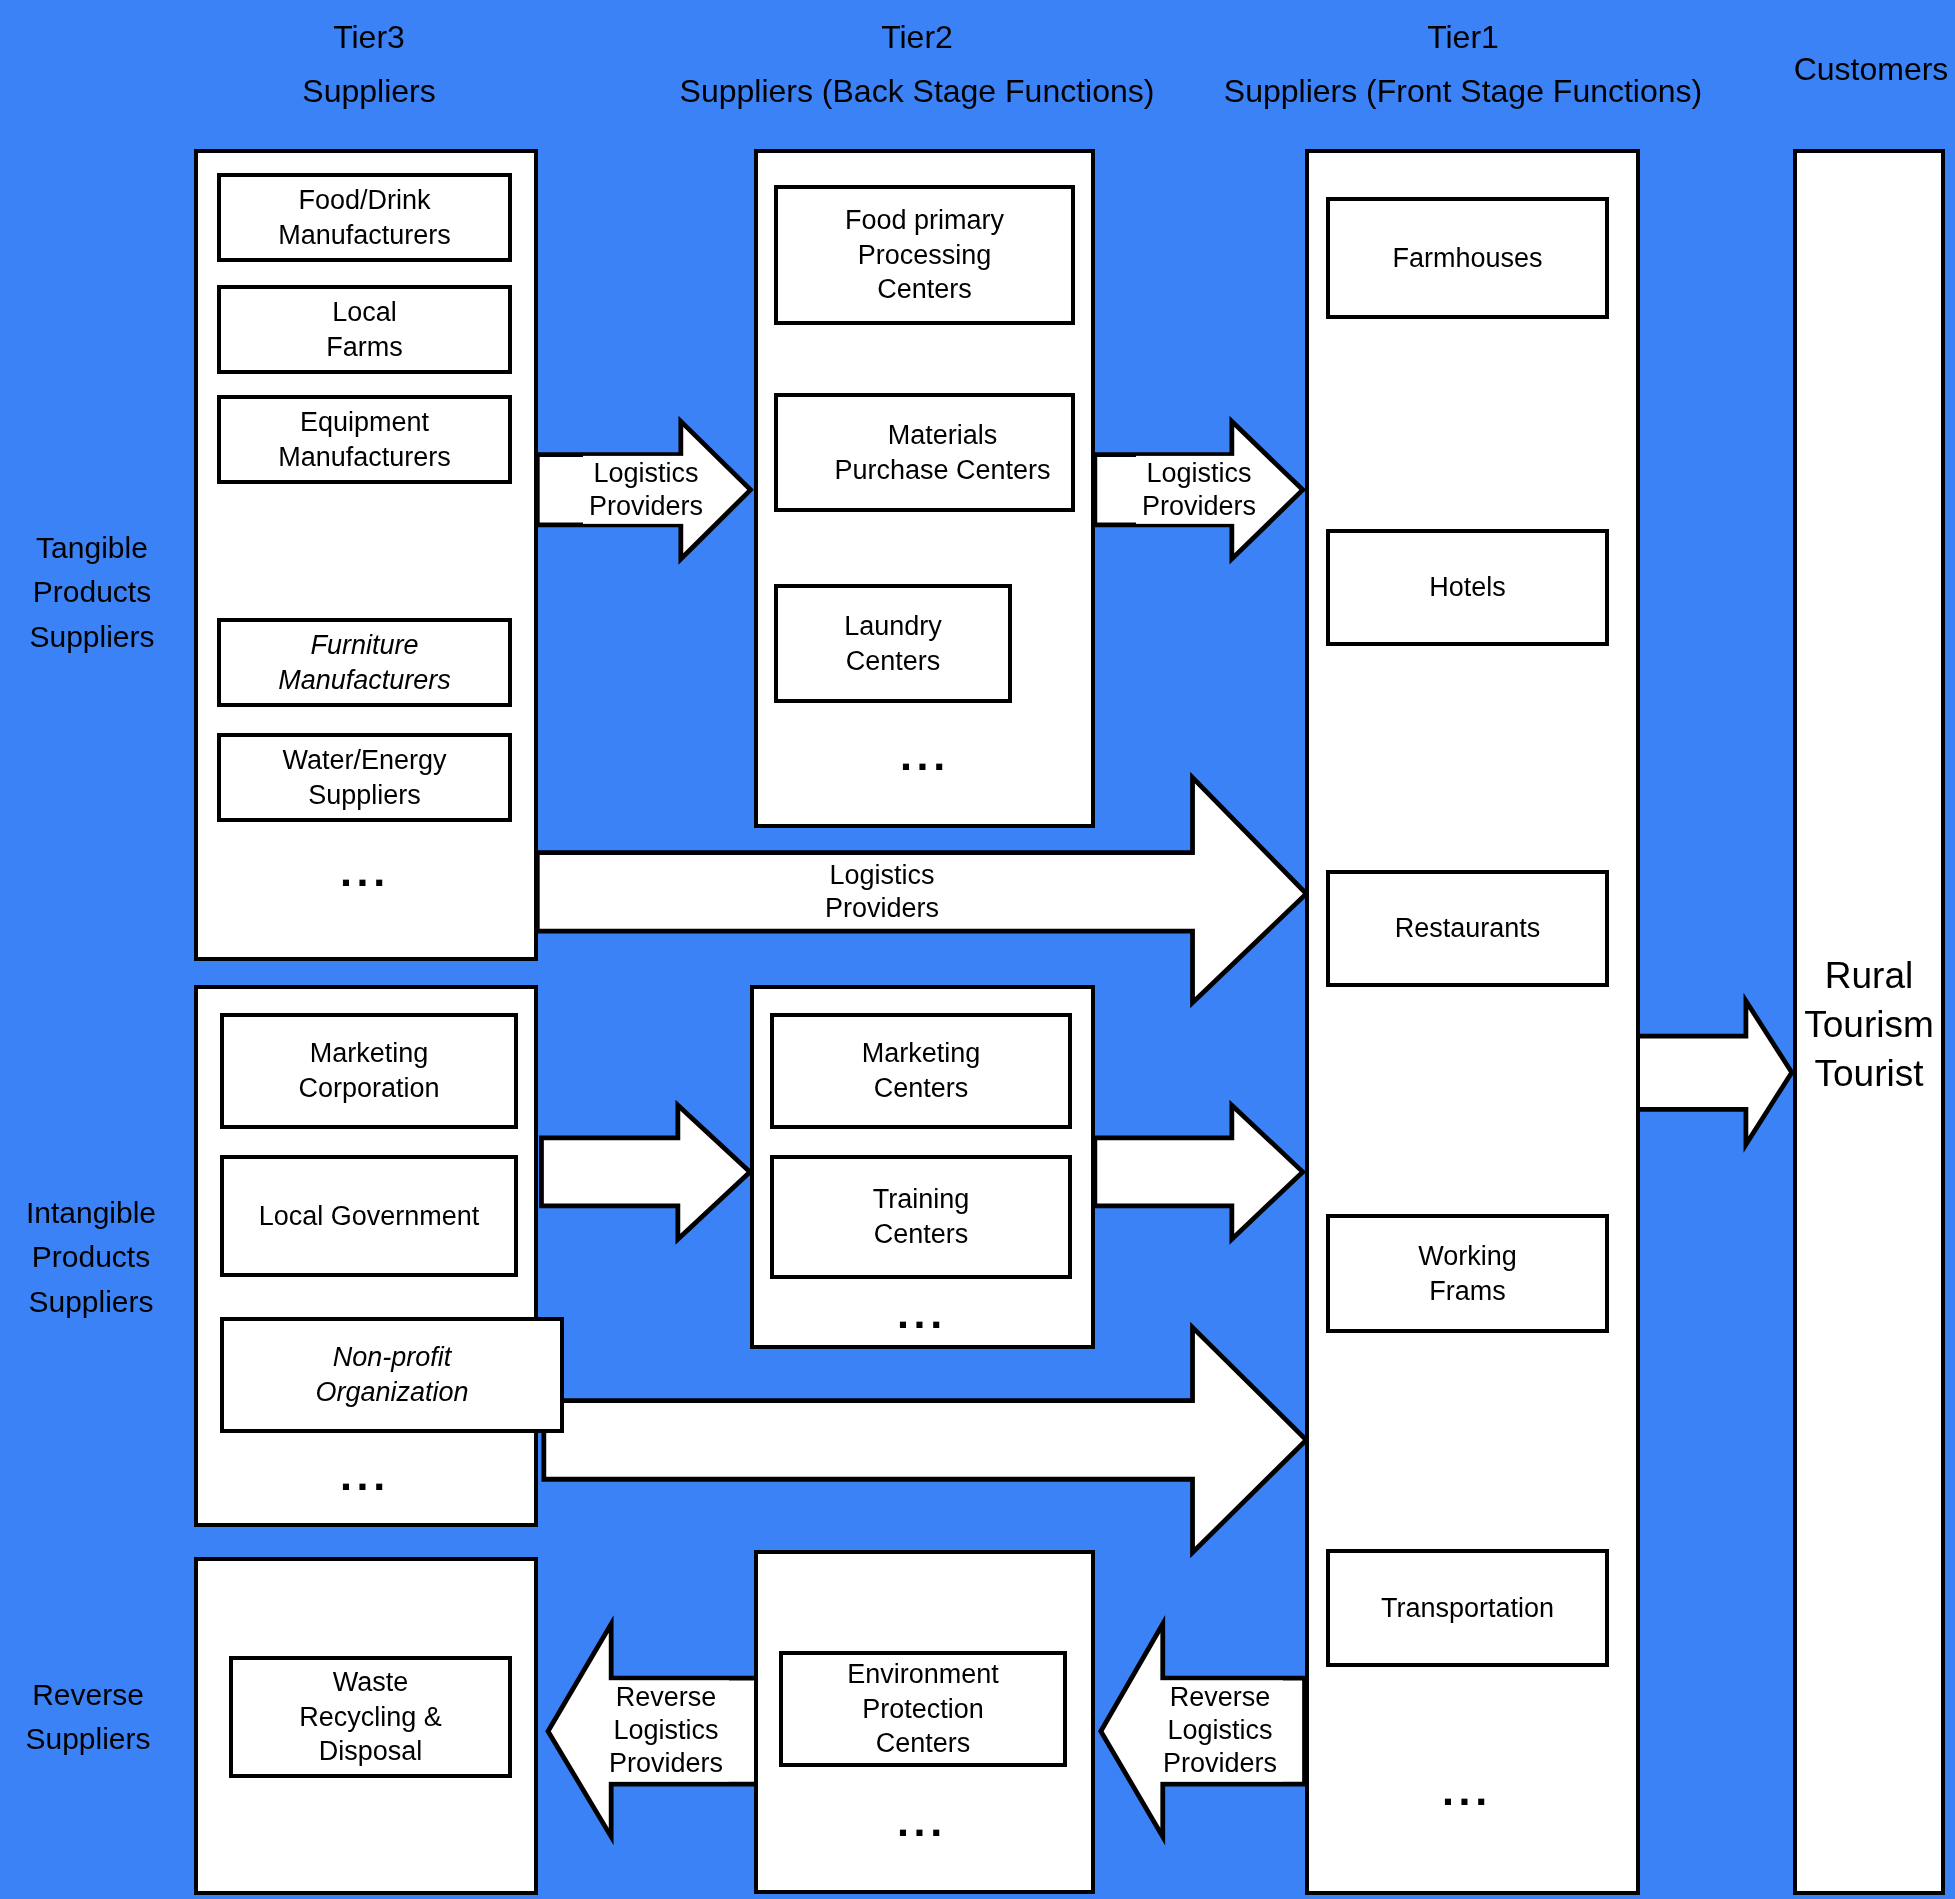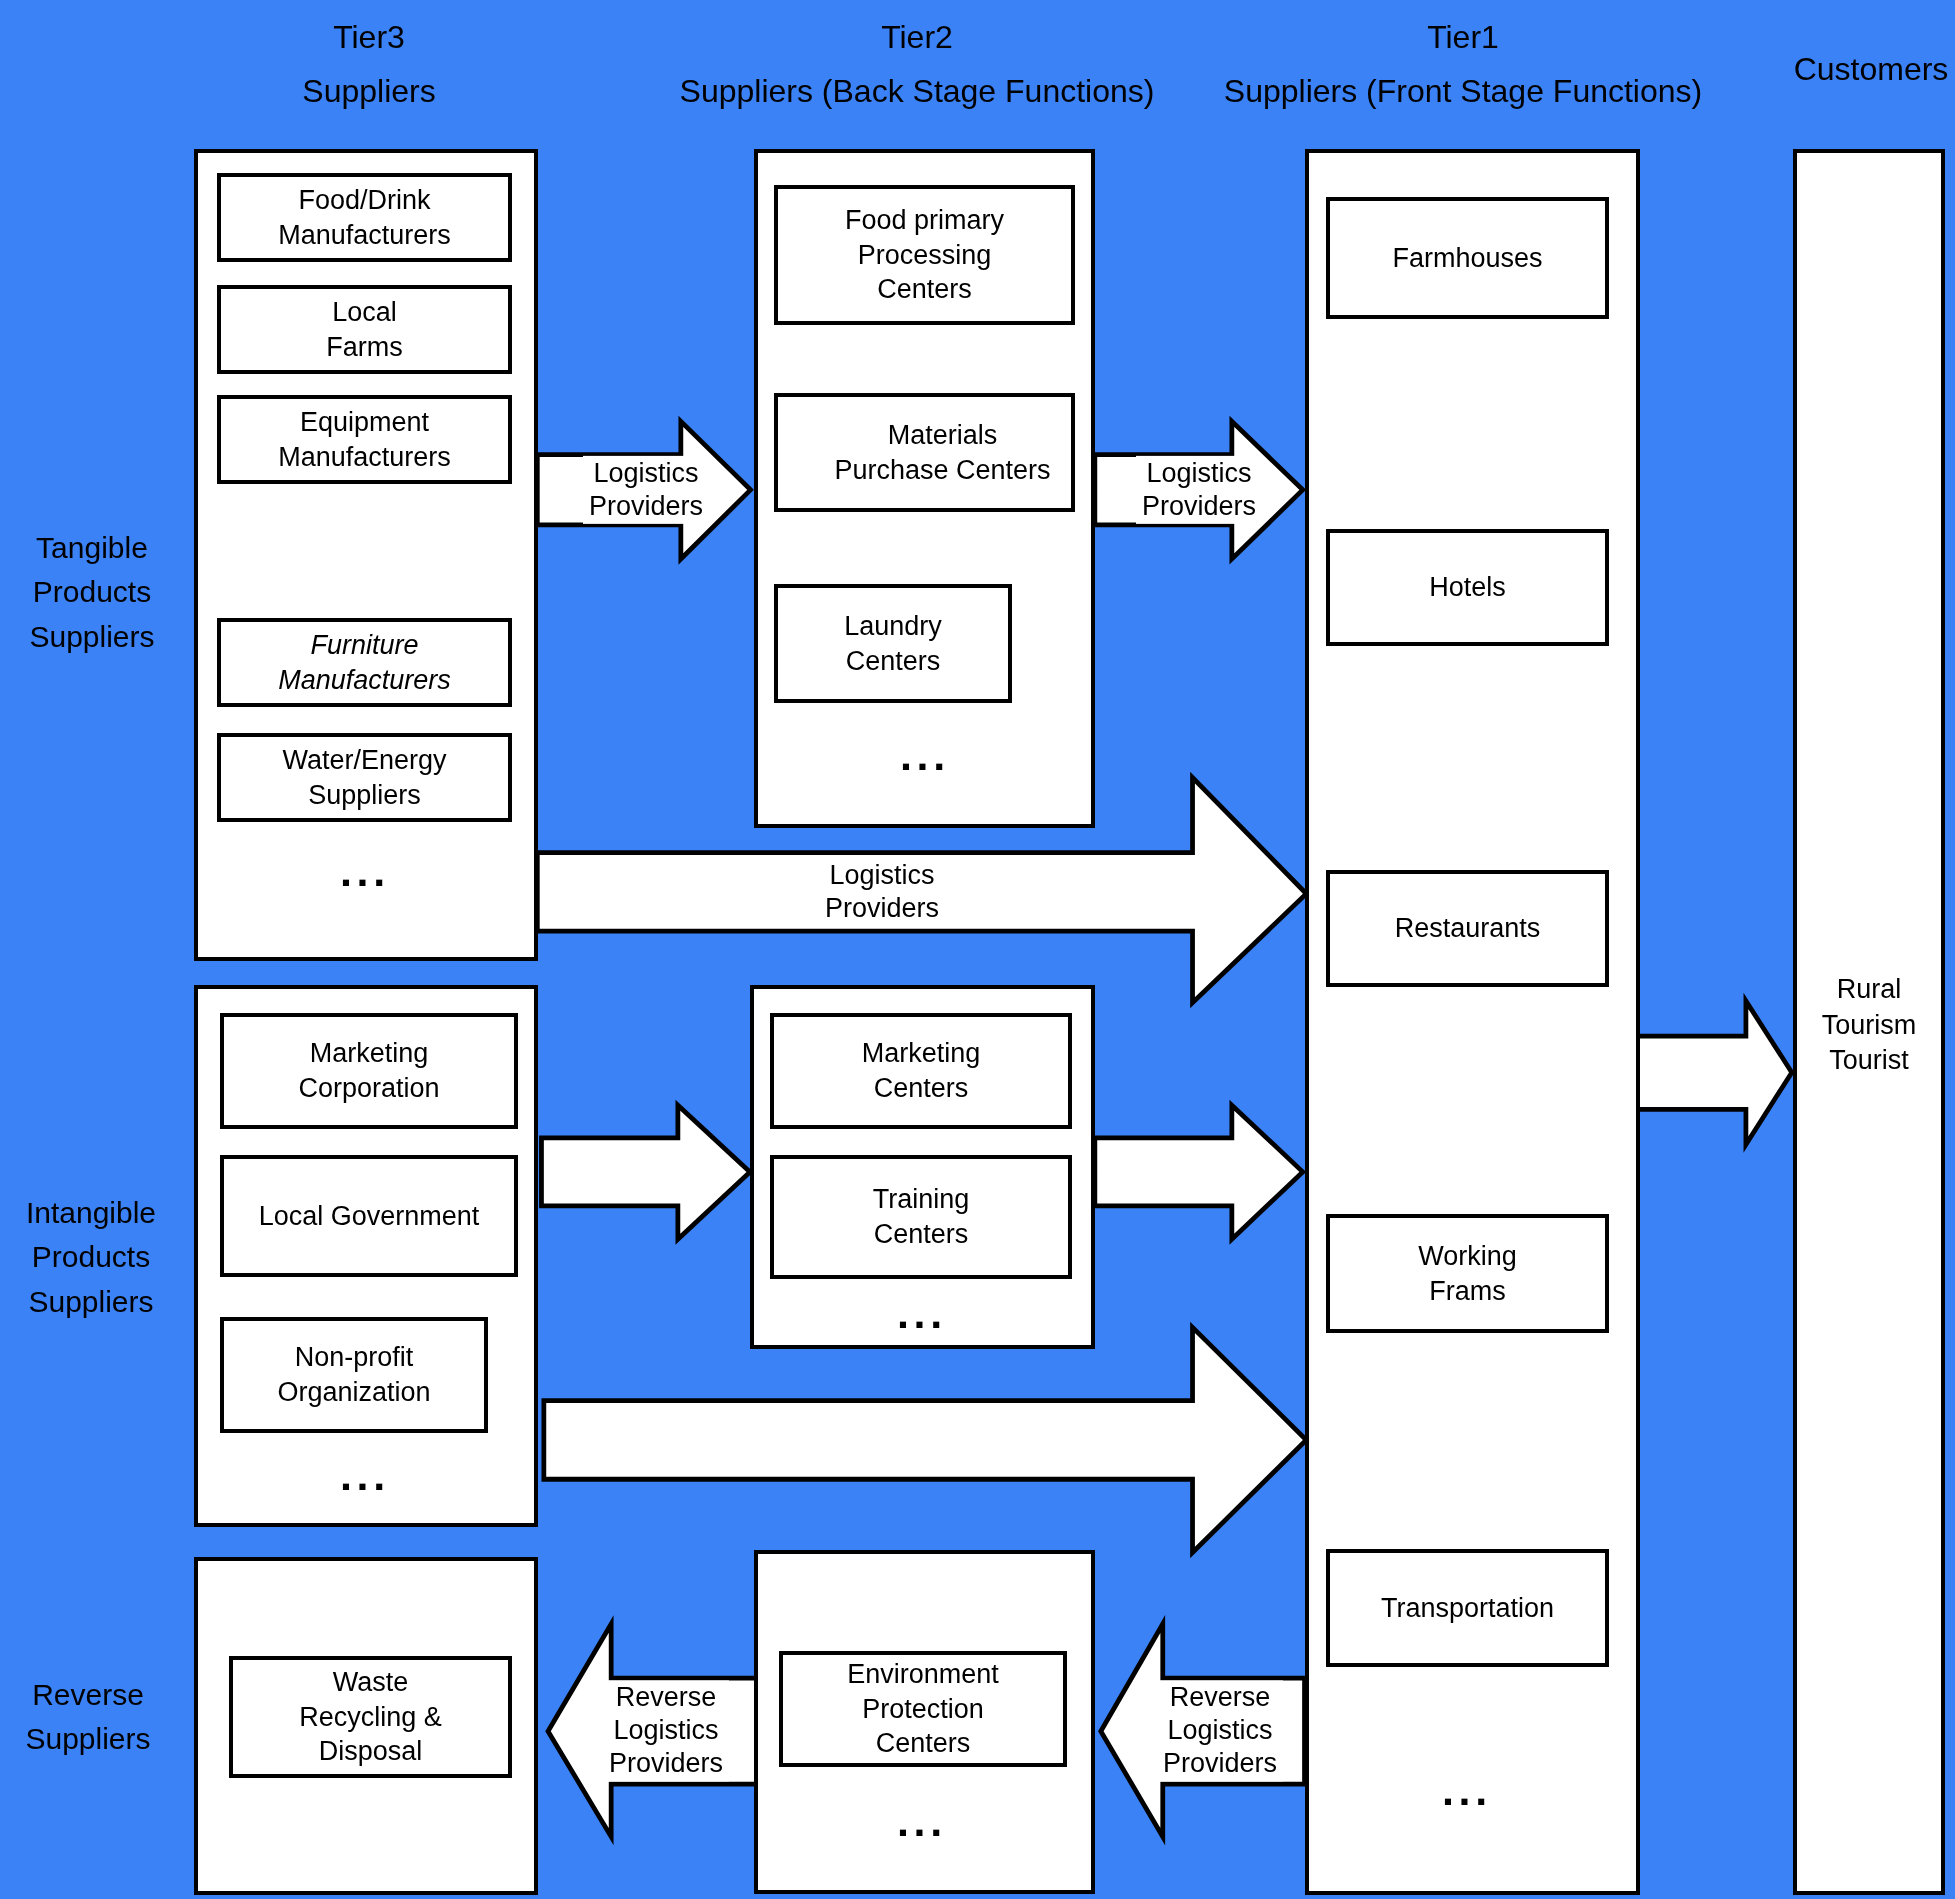--- a/index.html
+++ b/index.html
@@ -30,21 +30,21 @@
     transform:translate(-50%,-50%);
     font-size:27px;line-height:1.22;text-align:center;white-space:pre-line;
     background:#fff;padding:1.2px 6px;
   }
   .dots{
     transform:translate(-50%,-50%);
     font-size:43px;font-weight:bold;letter-spacing:4.8px;line-height:1;
   }
   .custlbl{
     transform:translate(-50%,-50%);
-    font-size:27px;line-height:1.32;text-align:center;white-space:pre-line;
+    font-size:37px;line-height:1.32;text-align:center;white-space:pre-line;
   }
   svg{position:absolute;left:0;top:0;}
 </style>
 </head>
 <body>
 
 <div id="canvas">
 
   <svg width="1955" height="1900" viewBox="0 0 3282 3189">
     <g fill="#ffffff" stroke="#000000" stroke-width="8" stroke-linejoin="miter">
@@ -111,21 +111,21 @@
 
   <div class="abs obox" style="left:1793px;top:149px;width:152px;height:1746px;"></div>
   <div class="abs custlbl" style="left:1869px;top:1025px;">Rural
 Tourism
 Tourist</div>
 
   <div class="abs obox" style="left:194px;top:985px;width:344px;height:542px;"></div>
   <div class="abs ibox" style="left:220px;top:1013px;width:298px;height:116px;">Marketing
 Corporation</div>
   <div class="abs ibox" style="left:220px;top:1155px;width:298px;height:122px;">Local Government</div>
-  <div class="abs ibox" style="left:220px;top:1317px;width:268px;height:116px;">Non-profit
+  <div class="abs ibox" style="left:220px;top:1317px;width:344px;height:116px;font-style:italic;">Non-profit
 Organization</div>
   <div class="abs dots" style="left:365px;top:1475px;">...</div>
 
   <div class="abs obox" style="left:750px;top:985px;width:345px;height:364px;"></div>
   <div class="abs ibox" style="left:770px;top:1013px;width:302px;height:116px;">Marketing
 Centers</div>
   <div class="abs ibox" style="left:770px;top:1155px;width:302px;height:124px;">Training
 Centers</div>
   <div class="abs dots" style="left:922px;top:1313px;">...</div>
 

